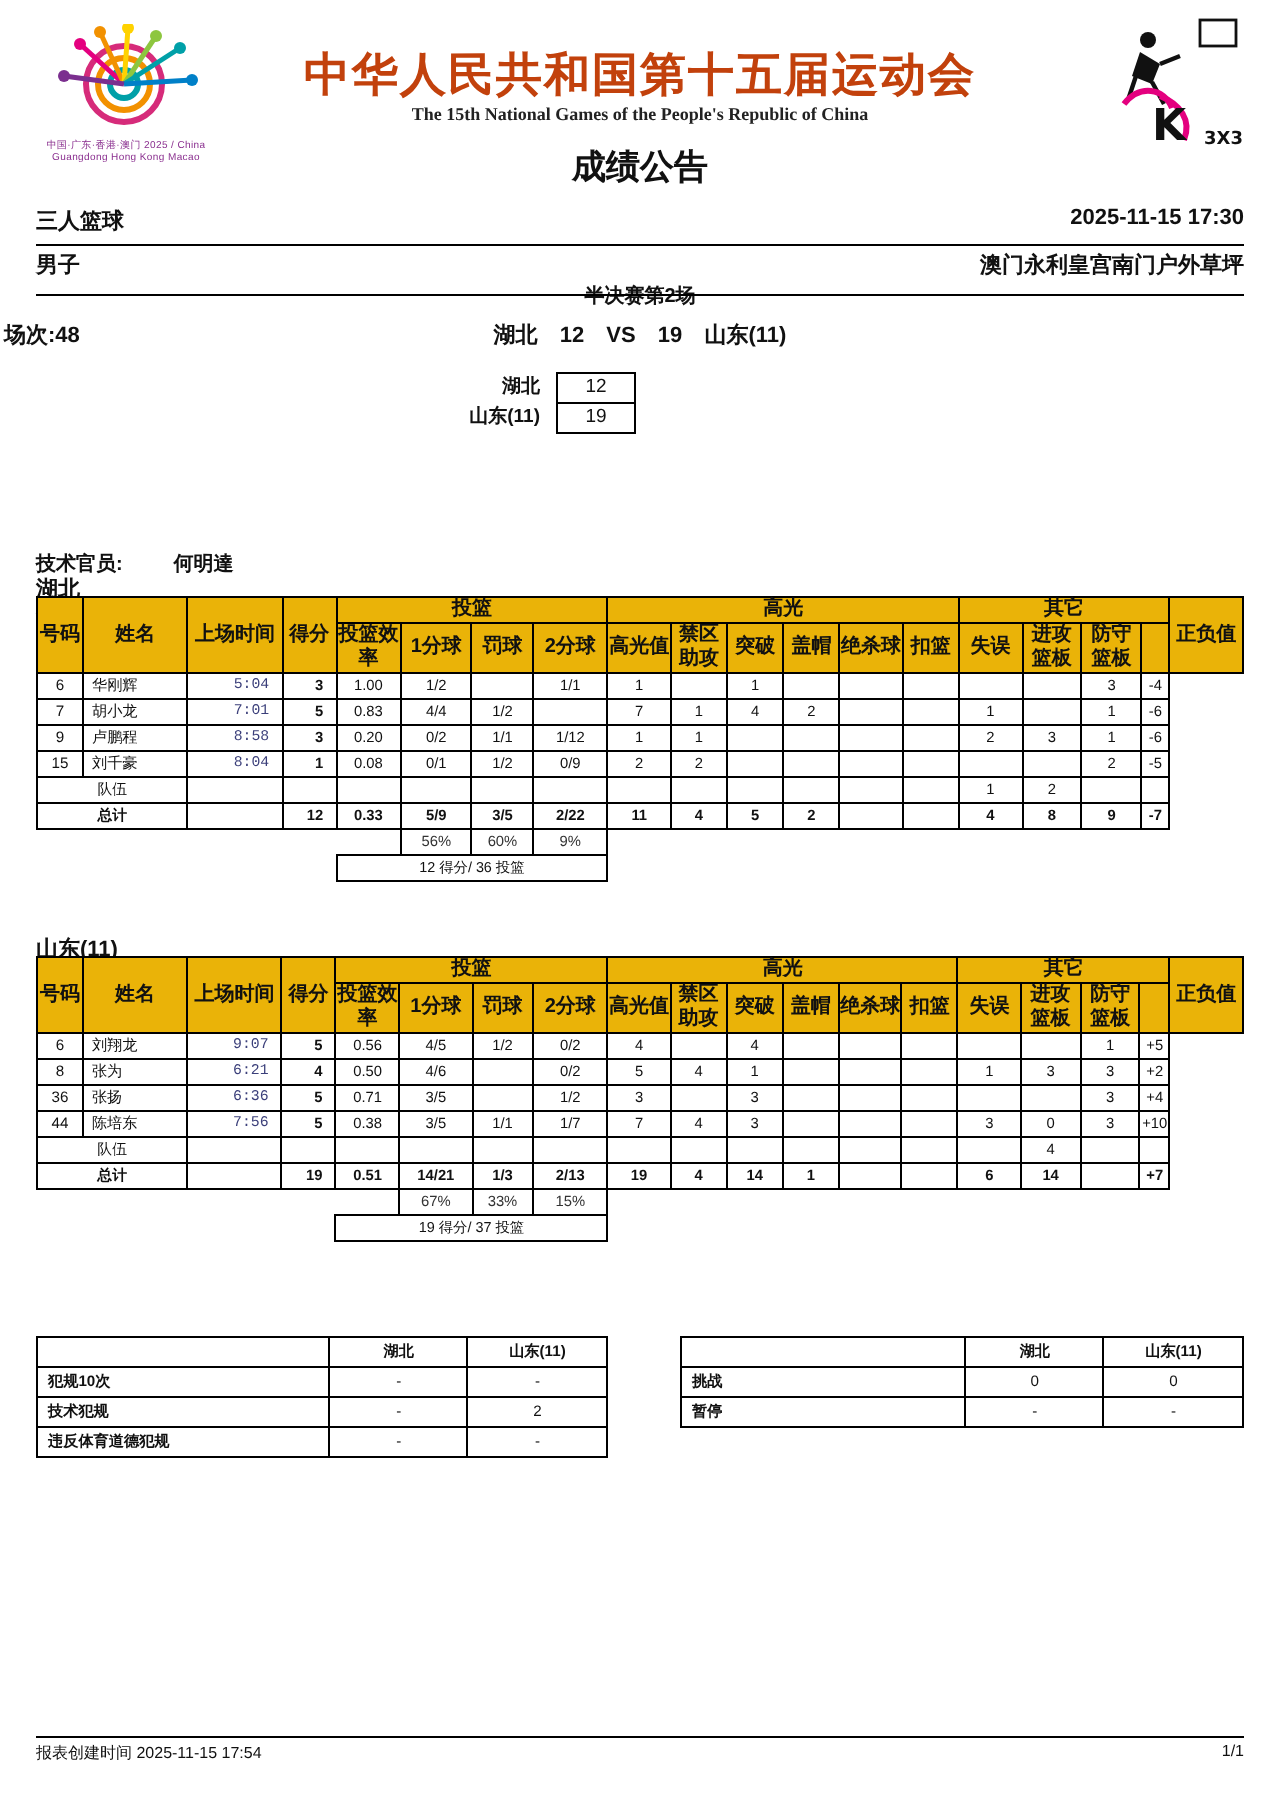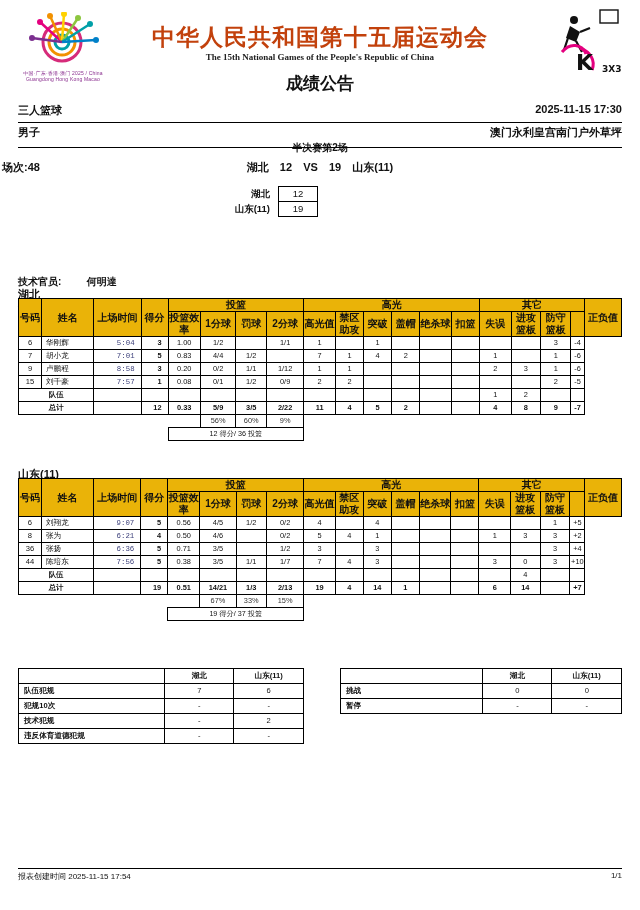--- a/index.html
+++ b/index.html
@@ -91,21 +91,21 @@
     color:#111;
   }
   table.box th{font-weight:bold;font-size:10px;background:#eab308;}
   table.box td.num{font-size:7.6px;}
   table.box td.name{text-align:left;padding-left:4px;font-size:7.6px;}
   table.box td.time{text-align:right;padding-right:6px;color:#3b3f7a;font-family:"Liberation Mono", monospace;font-size:7.4px;}
   table.box td.pts{text-align:right;padding-right:6px;font-weight:bold;}
   table.box td.val{font-size:7.4px;}
   table.box tr.totals td{font-weight:bold;}
   table.box tr.pct td{color:#333;}
-  table.box td.left-lbl{text-align:center;font-weight:bold;}
+  table.box td.left-lbl{text-align:center;font-weight:normal;}
   .subnote{color:#444;font-size:7.2px;}
 
   
   table.small{
     position:absolute;border-collapse:collapse;font-size:7.6px;
   }
   table.small th, table.small td{
     border:1px solid #000;height:14px;line-height:14px;text-align:center;padding:0 2px;
   }
   table.small td.rowlbl{text-align:left;padding-left:5px;font-weight:bold;}
@@ -306,21 +306,21 @@
         <td class="val"></td>
         <td class="val"></td>
         <td class="val">2</td>
         <td class="val">3</td>
         <td class="val">1</td>
         <td class="val">-6</td>
       </tr>
       <tr>
         <td class="num">15</td>
         <td class="name">刘千豪</td>
-        <td class="time">7:57</td>
+        <td class="time">8:04</td>
         <td class="pts">1</td>
         <td class="val">0.08</td>
         <td class="val">0/1</td>
         <td class="val">1/2</td>
         <td class="val">0/9</td>
         <td class="val">2</td>
         <td class="val">2</td>
         <td class="val"></td>
         <td class="val"></td>
         <td class="val"></td>
@@ -571,25 +571,20 @@
       </tr>
     </tbody>
   </table>
 
   <table class="small" style="left:18px;top:668px;width:286px;">
     <tbody>
         <tr>
       <th style="width:150px;"></th>
       <th style="width:68px;">湖北</th>
       <th style="width:68px;">山东(11)</th>
-    </tr>
-    <tr>
-      <td class="rowlbl">队伍犯规</td>
-      <td>7</td>
-      <td>6</td>
     </tr>
     <tr>
       <td class="rowlbl">犯规10次</td>
       <td>-</td>
       <td>-</td>
     </tr>
     <tr>
       <td class="rowlbl">技术犯规</td>
       <td>-</td>
       <td>2</td>

